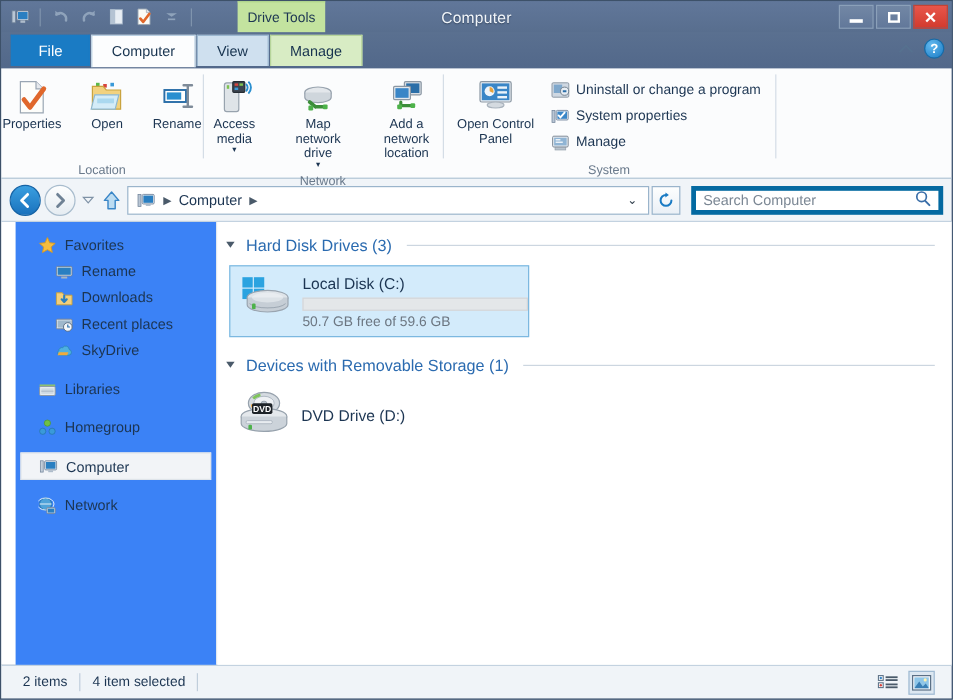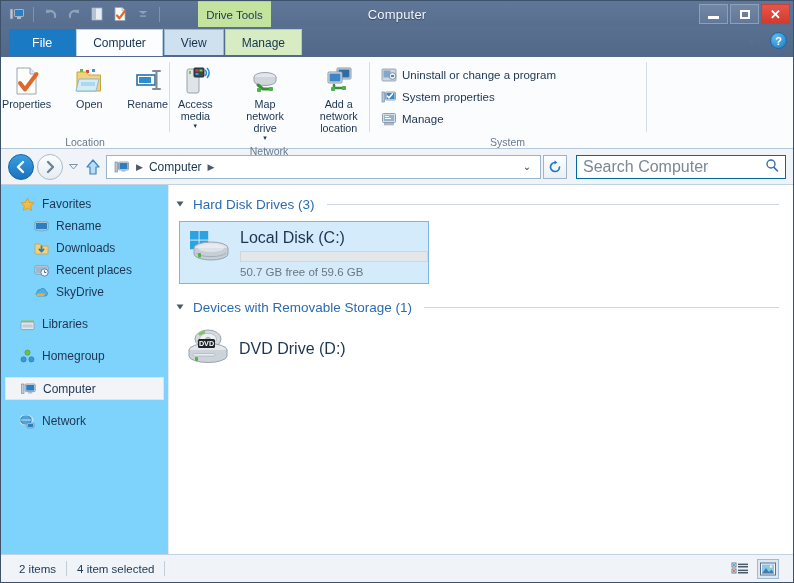--- a/index.html
+++ b/index.html
@@ -135,32 +135,33 @@
     position: relative;
   }
   .crumb { padding: 0 3px; }
   .crumb-sep { color: #4a5a6a; font-size: 9px; padding: 0 1px; }
   .crumb-caret { margin-left: auto; width: 18px; text-align: center; color: #33414f; font-size: 10px; }
   .refreshbtn {
     width: 24px; height: 24px; border: 1px solid #9ab4cb; background: linear-gradient(to bottom,#fdfefe,#eaf0f6);
     display: flex; align-items: center; justify-content: center; margin-left: -1px;
   }
   .searchbox {
-    width: 210px; height: 24px; background: #fff; border: 1px solid #0369a1;
+    width: 210px; height: 24px; background: #fff; border: 4px solid #0369a1;
     display: flex; align-items: center; padding: 0 6px; margin-left: 6px;
-    font-size: 16px; color: #7b8794;
+    font-size: 12px; color: #7b8794;
   }
   .searchbox .mag { margin-left: auto; }
 
   
   .body { flex: 1; display: flex; background: #fff; min-height: 0; }
   .sidebar {
-    width: 168px; flex: 0 0 168px; background: #7dd3fc;
+    width: 168px; flex: 0 0 168px; background: #3b82f6;
     border-right: 1px solid #e2e8ee; padding-top: 8px; overflow: hidden;
     position: relative;
+    margin-left: 12px;
   }
   .sb-item {
     height: 22px; display: flex; align-items: center; gap: 6px;
     font-size: 12px; color: #1c3552; padding-left: 18px;
   }
   .sb-item.child { padding-left: 32px; }
   .sb-item.sel { background: #f2f4f7; border: 1px solid #dfe4ea; height: 23px; margin: 0 4px 0 4px; padding-left: 14px;}
   .sb-gap { height: 10px; }
   .sb-ico { width: 17px; height: 17px; display: flex; align-items: center; justify-content: center; }
 
@@ -169,21 +170,21 @@
   .gtri { width: 14px; display: flex; align-items: center; justify-content: center; }
   .gtitle { font-size: 13.5px; color: #2b6bb0; white-space: nowrap; }
   .gline { flex: 1; height: 1px; background: #ccd6e0; margin-left: 6px; }
   .tile {
     display: flex; align-items: flex-start; gap: 8px;
     margin: 6px 0 0 10px; padding: 5px 6px; width: 250px;
   }
   .tile.sel { background: #d3ebfb; border: 1px solid #7cb8e0; }
   .tile .tico { width: 46px; height: 42px; flex: 0 0 46px; display:flex; align-items:center; justify-content:center;}
   .tile .tinfo { display: flex; flex-direction: column; gap: 4px; padding-top: 2px; flex:1;}
-  .tile .tname { font-size: 16px; color: #1c3552; }
+  .tile .tname { font-size: 13px; color: #1c3552; }
   .tile .tbar { height: 11px; background: #e4e7e9; border: 1px solid #d2d6d9; width: 188px; position: relative; }
   .tile .tbar-fill { height: 100%; background: #2c9ad4; }
   .tile .tsub { font-size: 11.5px; color: #6c7681; }
   .tile.dvd { margin-top: 2px; align-items: center; justify-content: center; }
   .tile.dvd .tico { width: 46px; height: 46px; }
 
   
   .statusbar {
     flex: 0 0 28px; height: 28px; background: #f0f4f8;
     border-top: 1px solid #c3d2e0; display: flex; align-items: center;
@@ -363,20 +364,35 @@
             </svg>
           </div>
           <span>Add a network location</span>
         </div>
       </div>
       <div class="rgroup-label">Network</div>
     </div>
 
     <div class="rgroup" style="width:277px">
       <div class="rgroup-items" style="gap:6px;padding-left:8px;">
+        <div class="rbtn wide" style="width:72px">
+          <div class="ico">
+            <svg width="34" height="32" viewBox="0 0 34 32">
+              <rect x="4" y="3" width="26" height="17" rx="1.5" fill="#e8edf2" stroke="#8b97a3"></rect>
+              <rect x="5.5" y="4.5" width="23" height="14" fill="#3a86c7"></rect>
+              <circle cx="12" cy="11" r="4.2" fill="#fff" opacity=".92"></circle>
+              <path d="M12 11 L12 7.4 A3.6 3.6 0 0 1 15 12.5 Z" fill="#e8a33d"></path>
+              <rect x="18.5" y="7" width="8" height="2" fill="#fff" opacity=".9"></rect>
+              <rect x="18.5" y="11" width="8" height="2" fill="#fff" opacity=".9"></rect>
+              <rect x="18.5" y="15" width="8" height="2" fill="#fff" opacity=".9"></rect>
+              <ellipse cx="17" cy="22.5" rx="7" ry="2.5" fill="#d4dae0" stroke="#a9b3bd"></ellipse>
+            </svg>
+          </div>
+          <span>Open Control Panel</span>
+        </div>
 
         <div class="syscol">
           <div class="rsmall">
             <span class="ico16">
               <svg width="16" height="16" viewBox="0 0 16 16">
                 <rect x="1" y="2" width="14" height="12" rx="1" fill="#cfd8e2" stroke="#8b97a3" stroke-width=".8"></rect>
                 <rect x="2.5" y="3.5" width="7" height="7" fill="#7fa8cc"></rect>
                 <circle cx="11.5" cy="9" r="3.4" fill="#e8eef4" stroke="#6f7d8b" stroke-width=".8"></circle>
                 <path d="M10 9 h3" stroke="#2a6ea8" stroke-width="1.6"></path>
               </svg>

